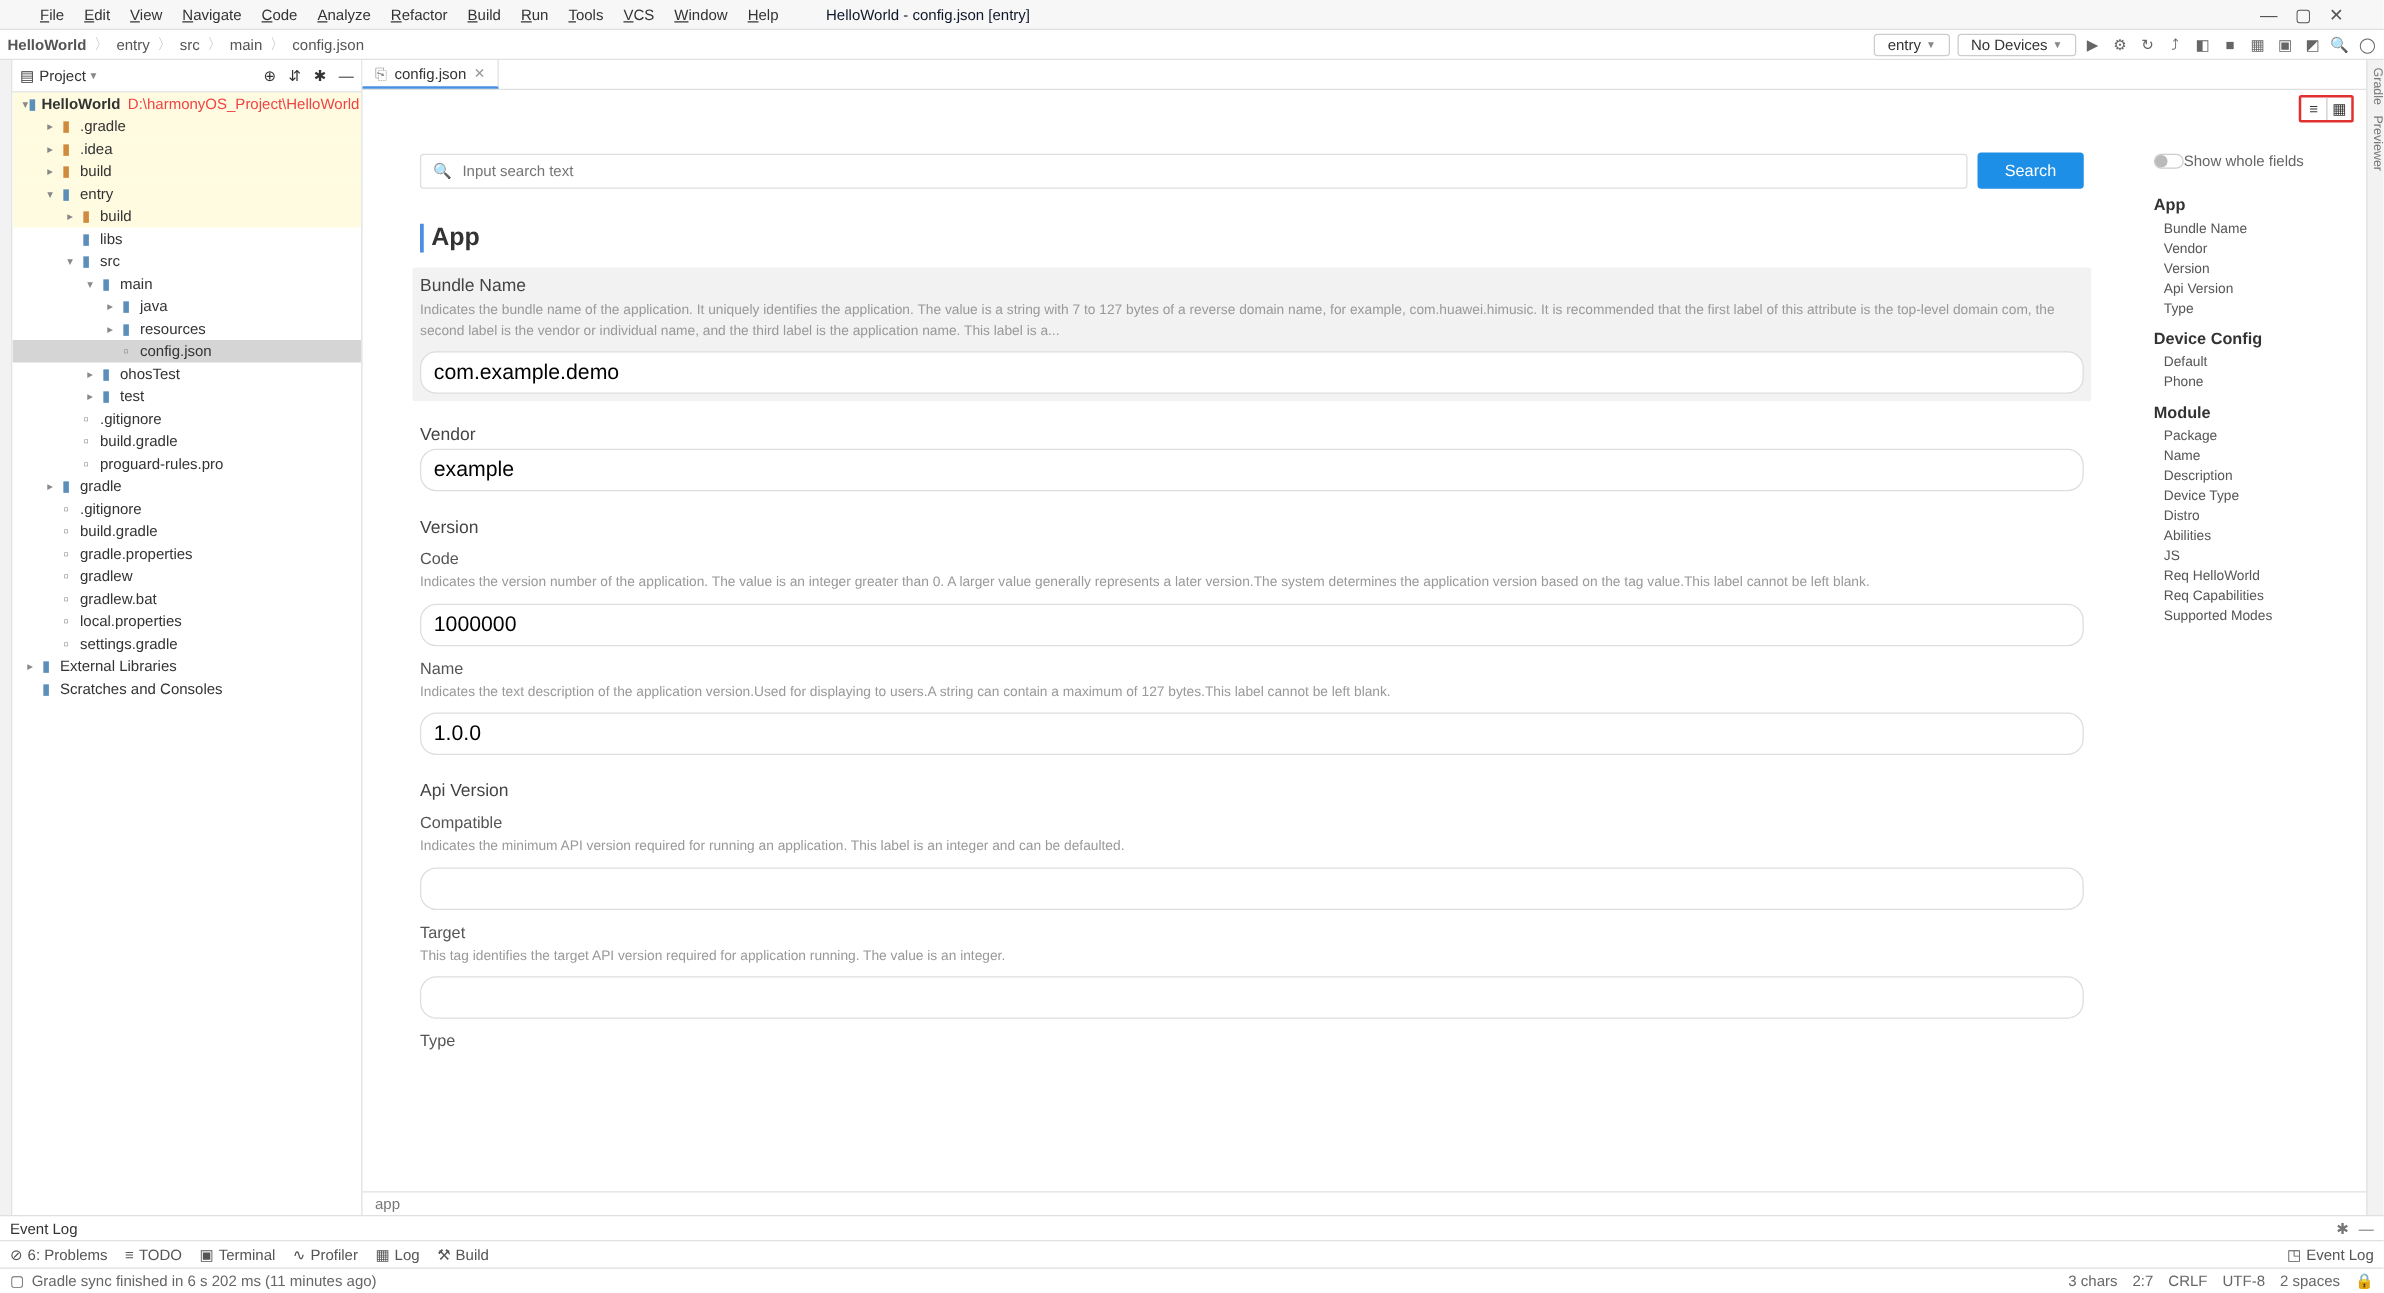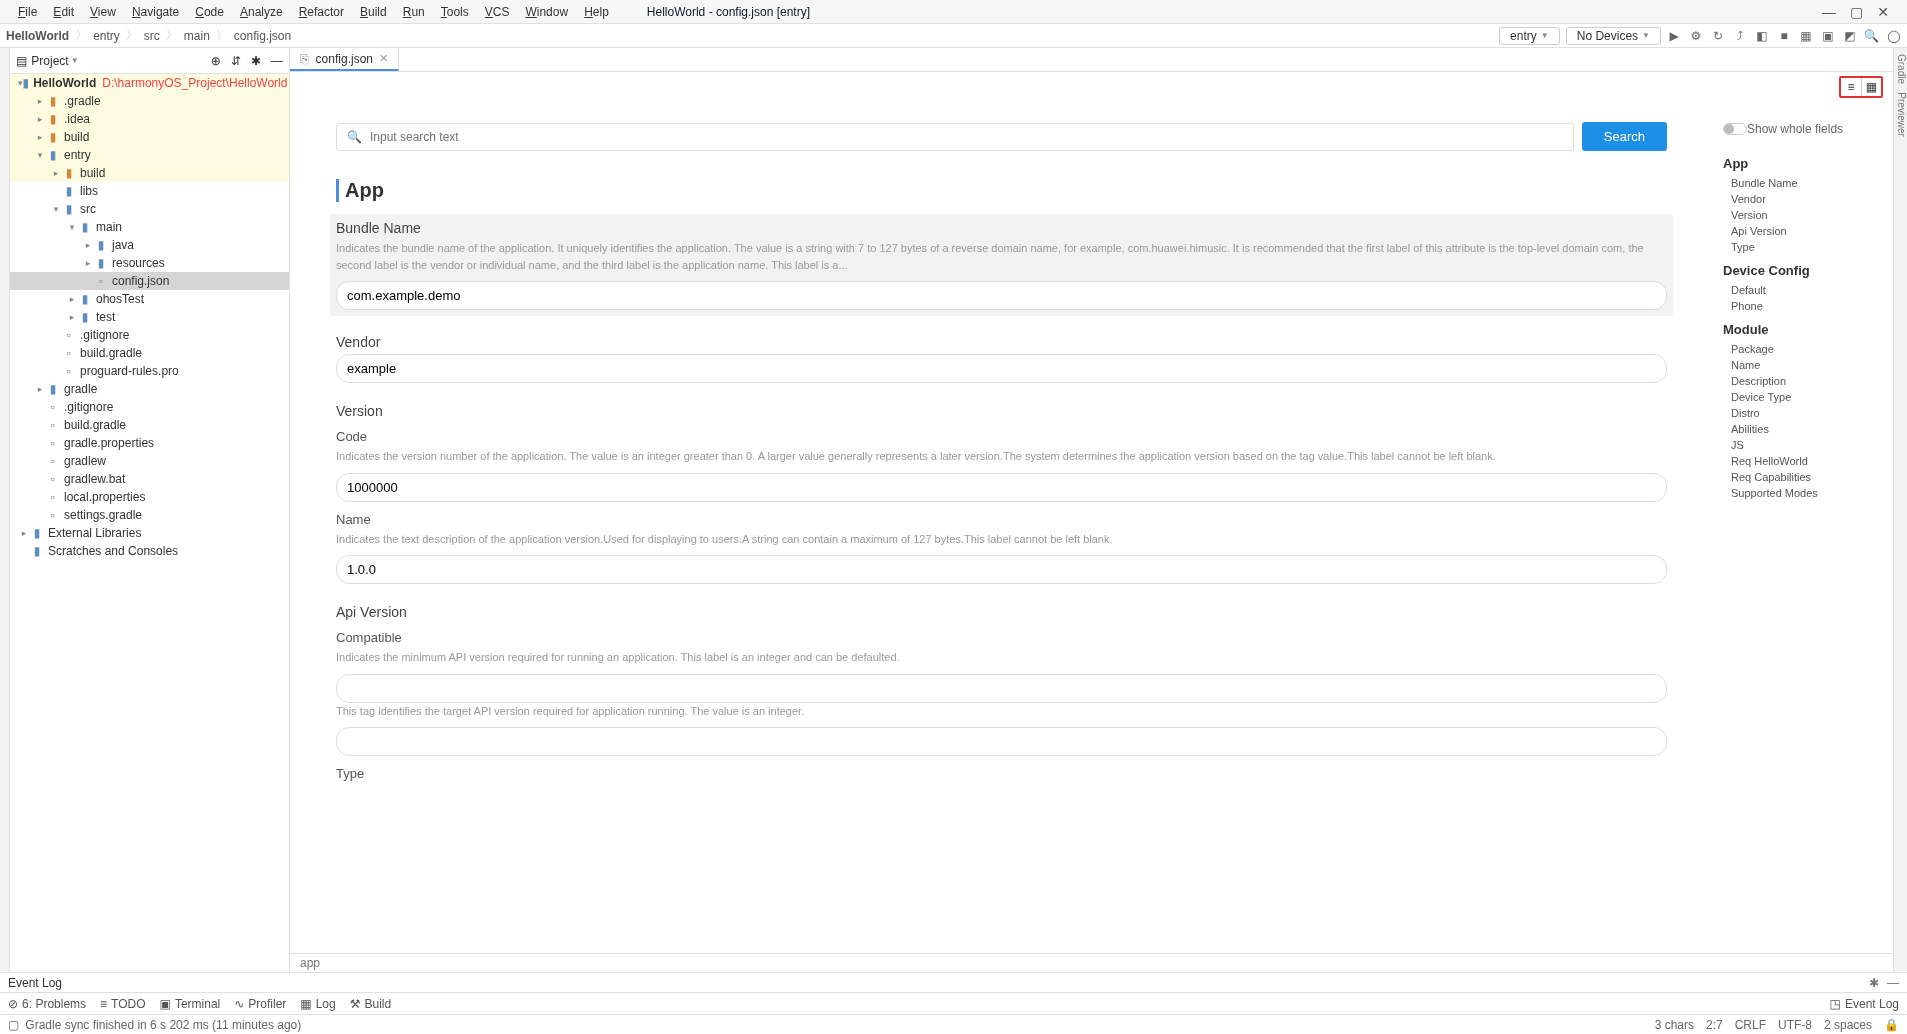--- a/index.html
+++ b/index.html
@@ -1,18 +1,18 @@
 <!DOCTYPE html>
 <html><head>
 <meta charset="utf-8">
 <style>
 * { box-sizing: border-box; margin: 0; padding: 0; }
 body { font-family: "Segoe UI", Arial, sans-serif; font-size: 12px; color: #333; background: #fff; overflow: hidden; }
 .app { display: flex; flex-direction: column; width: 1907px; height: 1034px; }
-.menubar { display: flex; align-items: center; height: 24px; padding: 0 10px; border-bottom: 1px solid #e0e0e0; background: #f7f7f7; }
+.menubar { display: flex; align-items: center; height: 24px; padding: 0 24px; border-bottom: 1px solid #e0e0e0; background: #f7f7f7; }
 .menubar .menu-item { padding: 2px 8px; cursor: pointer; }
 .menubar .title { margin-left: 30px; color: #0f172a; }
 .menubar .spacer { flex: 1; }
 .winctrl { display: flex; gap: 14px; padding: 0 8px; }
 .winctrl span { font-size: 14px; color: #555; cursor: pointer; }
 .navbar { display: flex; align-items: center; height: 24px; padding: 0 6px; border-bottom: 1px solid #e0e0e0; }
 .crumb { display: flex; align-items: center; gap: 4px; }
 .crumb span { color: #555; }
 .crumb .sep { color: #bbb; padding: 0 2px; }
 .rightrun { margin-left: auto; display: flex; align-items: center; gap: 6px; }
@@ -50,21 +50,21 @@
 .searchbar { display: flex; align-items: center; gap: 8px; margin-bottom: 28px; }
 .searchbar .sinput { flex: 1; display: flex; align-items: center; border: 1px solid #ddd; border-radius: 3px; padding: 6px 10px; }
 .searchbar .sinput input { border: none; outline: none; flex: 1; font-size: 12px; }
 .searchbar .sbtn { background: #1e8fe6; color: #fff; border: none; border-radius: 3px; padding: 7px 22px; cursor: pointer; font-size: 13px; }
 .section-title { border-left: 3px solid #4a90e2; padding-left: 6px; font-size: 20px; font-weight: bold; margin-bottom: 18px; }
 .field-block { margin-bottom: 20px; }
 .field-block.hl { background: #f2f2f2; padding: 6px; border-radius: 2px; margin: -6px -6px 18px -6px; }
 .field-label { font-size: 14px; color: #444; margin-bottom: 4px; }
 .field-sublabel { font-size: 13px; color: #555; margin-bottom: 4px; margin-top: 10px; }
 .field-desc { font-size: 11px; color: #999; margin-bottom: 8px; line-height: 1.5; }
-.field-input { width: 100%; border: 1px solid #ddd; border-radius: 13px; padding: 6px 10px; font-size: 13px; outline: none; }
+.field-input { width: 100%; border: 1px solid #ddd; border-radius: 13px; padding: 6px 10px; font-size: 17px; outline: none; }
 .bottom-crumb { border-top: 1px solid #e0e0e0; padding: 2px 10px; color: #777; }
 .rightpanel { width: 180px; padding: 20px 10px 10px 10px; border-left: 0px solid #eee; }
 .toggle { display: flex; align-items: center; gap: 0; margin-bottom: 20px; color: #666; }
 .toggle .sw { width: 24px; height: 12px; border: 1px solid #ccc; border-radius: 8px; position: relative; }
 .toggle .sw::after { content: ""; position: absolute; width: 10px; height: 10px; background: #bbb; border-radius: 50%; top: 0; left: 0; }
 .navsec { font-weight: bold; font-size: 13px; margin: 8px 0 4px 0; }
 .navitem { font-size: 11px; color: #555; padding: 2px 0 2px 8px; cursor: pointer; }
 .sidebar-right { width: 14px; background: #f2f2f2; border-left: 1px solid #e0e0e0; writing-mode: vertical-rl; font-size: 10px; color: #777; padding-top: 6px; text-align: left; }
 .gutter { height: 20px; border-top: 1px solid #e0e0e0; display: flex; align-items: center; padding: 0 8px; }
 .gutter .right { margin-left: auto; display: flex; gap: 8px; color: #777; }
@@ -344,20 +344,21 @@
             <div class="field-sublabel">Name</div>
             <div class="field-desc">Indicates the text description of the application version.Used for displaying to users.A string can contain a maximum of 127 bytes.This label cannot be left blank.</div>
             <input class="field-input" value="1.0.0" style="">
           </div>
 
           <div class="field-block">
             <div class="field-label">Api Version</div>
             <div class="field-sublabel">Compatible</div>
             <div class="field-desc">Indicates the minimum API version required for running an application. This label is an integer and can be defaulted.</div>
             <input class="field-input" value="" style="">
+            <div class="field-sublabel">Target</div>
             <div class="field-desc">This tag identifies the target API version required for application running. The value is an integer.</div>
             <input class="field-input" value="" style="">
             <div class="field-sublabel" style="margin-bottom:0">Type</div>
           </div>
 
         </div>
 
         <div class="rightpanel">
           <div class="toggle">
             <div class="sw"></div>

